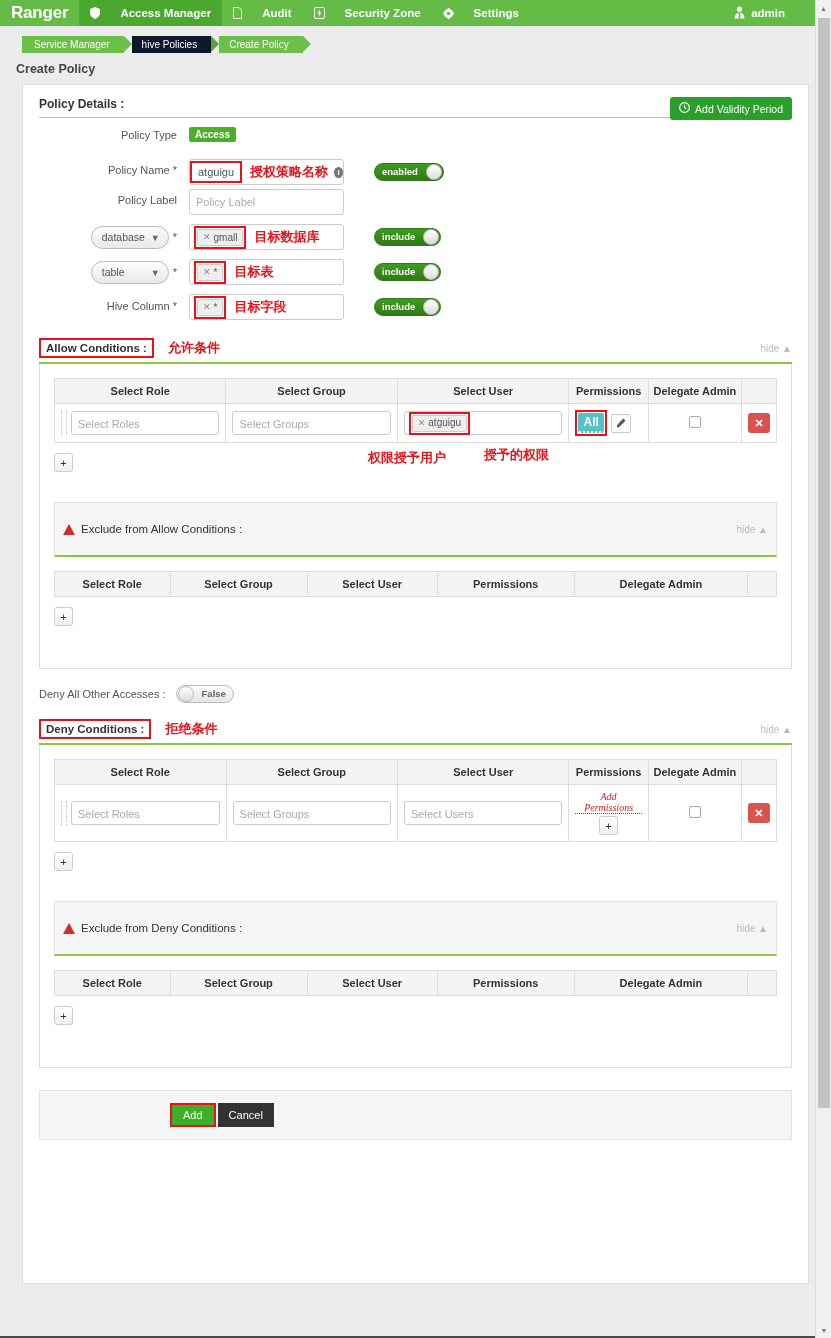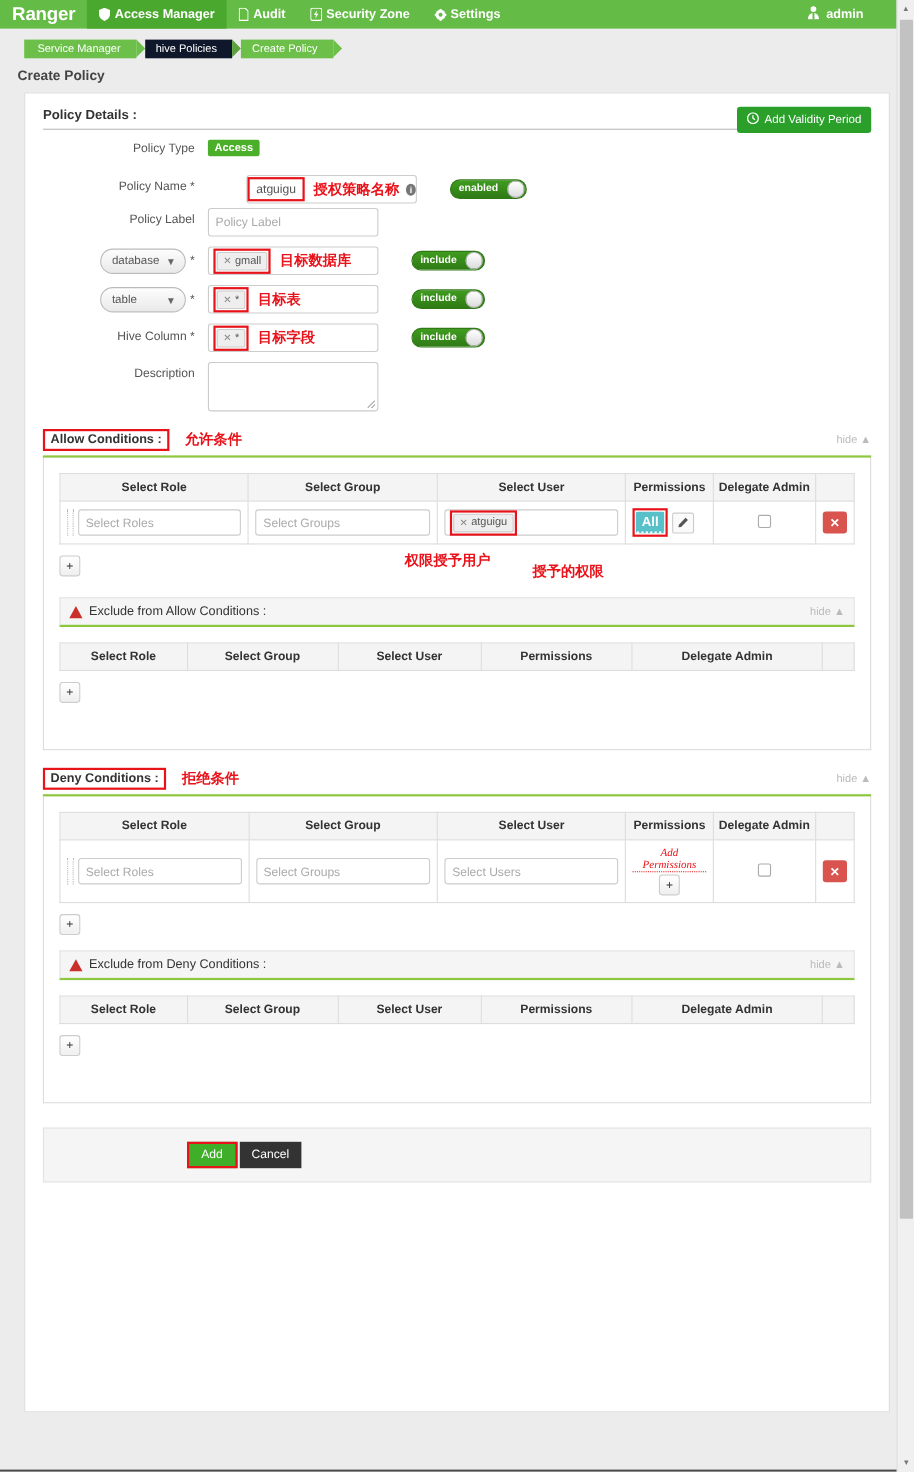--- a/index.html
+++ b/index.html
@@ -24,21 +24,21 @@
   }
   .brand {
     color:#fff;
     font-weight:bold;
     font-size:17px;
     padding: 0 11px;
     display:flex; align-items:center;
     letter-spacing:-0.2px;
   }
   .navitem {
-    display:flex; align-items:center; gap:4px;
+    display:flex; align-items:center; gap:20px;
     padding: 0 11px;
     color:#fff;
     font-weight:bold;
     font-size:11.5px;
     white-space:nowrap;
   }
   .navitem.active { background:#4ba82e; }
   .navitem .ic { display:inline-flex; align-items:center; }
   .navright {
     margin-left:auto;
@@ -273,21 +273,21 @@
   }
   .chk {
     width:12px;height:12px;border:1px solid #aaa;border-radius:2px;
     display:inline-block; background:#fff;
   }
 
   .excl {
     background:#f5f5f5; border:1px solid #e3e3e3;
     border-bottom:2px solid #8dc63f;
     display:flex; align-items:center;
-    padding:6px 8px; margin-top:14px;
+    padding:20px 8px; margin-top:30px;
     font-size:11.5px; color:#333;
   }
   .warn-tri {
     width:0;height:0;
     border-left:6px solid transparent;
     border-right:6px solid transparent;
     border-bottom:11px solid #c9302c;
     margin-right:6px; position:relative;
   }
 
@@ -416,21 +416,21 @@
       <span>Add Validity Period</span>
     </div>
 
     <div class="frow">
       <div class="flabel">Policy Type</div>
       <div class="fctrl">
         <span class="badge-access">Access</span>
       </div>
     </div>
 
-    <div class="frow" style="margin-bottom:2px;gap:35px;">
+    <div class="frow" style="margin-bottom:2px;">
       <div class="flabel">Policy Name *</div>
       <div class="fctrl">
         <div class="inp" style="width:155px;padding:0;">
           <span class="redbox" style="padding:3px 6px;">
             <span>atguigu</span>
           </span>
           <span class="cn cn-inline">授权策略名称</span>
           <span class="infoicon">i</span>
         </div>
         <div style="width:30px"></div>
@@ -520,26 +520,20 @@
           <span class="cn cn-inline">目标字段</span>
         </div>
         <div style="width:30px"></div>
         <div class="toggle on">
           <span class="lab">include</span>
           <span class="knob"></span>
         </div>
       </div>
     </div>
 
-    <div class="frow">
-      <div class="flabel">Description</div>
-      <div class="fctrl">
-        <div class="ta"></div>
-      </div>
-    </div>
 
 
     <div class="condhead">
       <span class="condtitle">Allow Conditions :</span>
       <span class="cn" style="margin-left:14px;">允许条件</span>
       <span class="hide">
         <span>hide</span> <span>▲</span>
       </span>
     </div>
 
@@ -594,21 +588,21 @@
           </td>
         </tr>
       </tbody>
         </table>
 
       <div style="display:flex;align-items:flex-start;">
         <div class="plusrow">
           <span class="plusbtn">+</span>
         </div>
         <div style="margin-left:295px;margin-top:6px;" class="cn">权限授予用户</div>
-        <div style="margin-left:38px;margin-top:16px;" class="cn">授予的权限</div>
+        <div style="margin-left:38px;margin-top:3px;" class="cn">授予的权限</div>
       </div>
 
       <div class="excl">
         <span class="warn-tri"></span>
         <span>Exclude from Allow Conditions :</span>
         <span class="hide">
           <span>hide</span> <span>▲</span>
         </span>
       </div>
 
@@ -623,20 +617,27 @@
           <th style="width:4%"></th>
         </tr>
       </tbody>
         </table>
       <div class="plusrow">
         <span class="plusbtn">+</span>
       </div>
       <div style="height:28px"></div>
     </div>
 
+    <div class="denyall">
+      <span>Deny All Other Accesses :</span>
+      <span class="toggle off">
+        <span class="knob"></span>
+        <span class="lab">False</span>
+      </span>
+    </div>
 
     <div class="condhead">
       <span class="condtitle">Deny Conditions :</span>
       <span class="cn" style="margin-left:14px;">拒绝条件</span>
       <span class="hide">
         <span>hide</span> <span>▲</span>
       </span>
     </div>
 
     <div class="condpanel">

